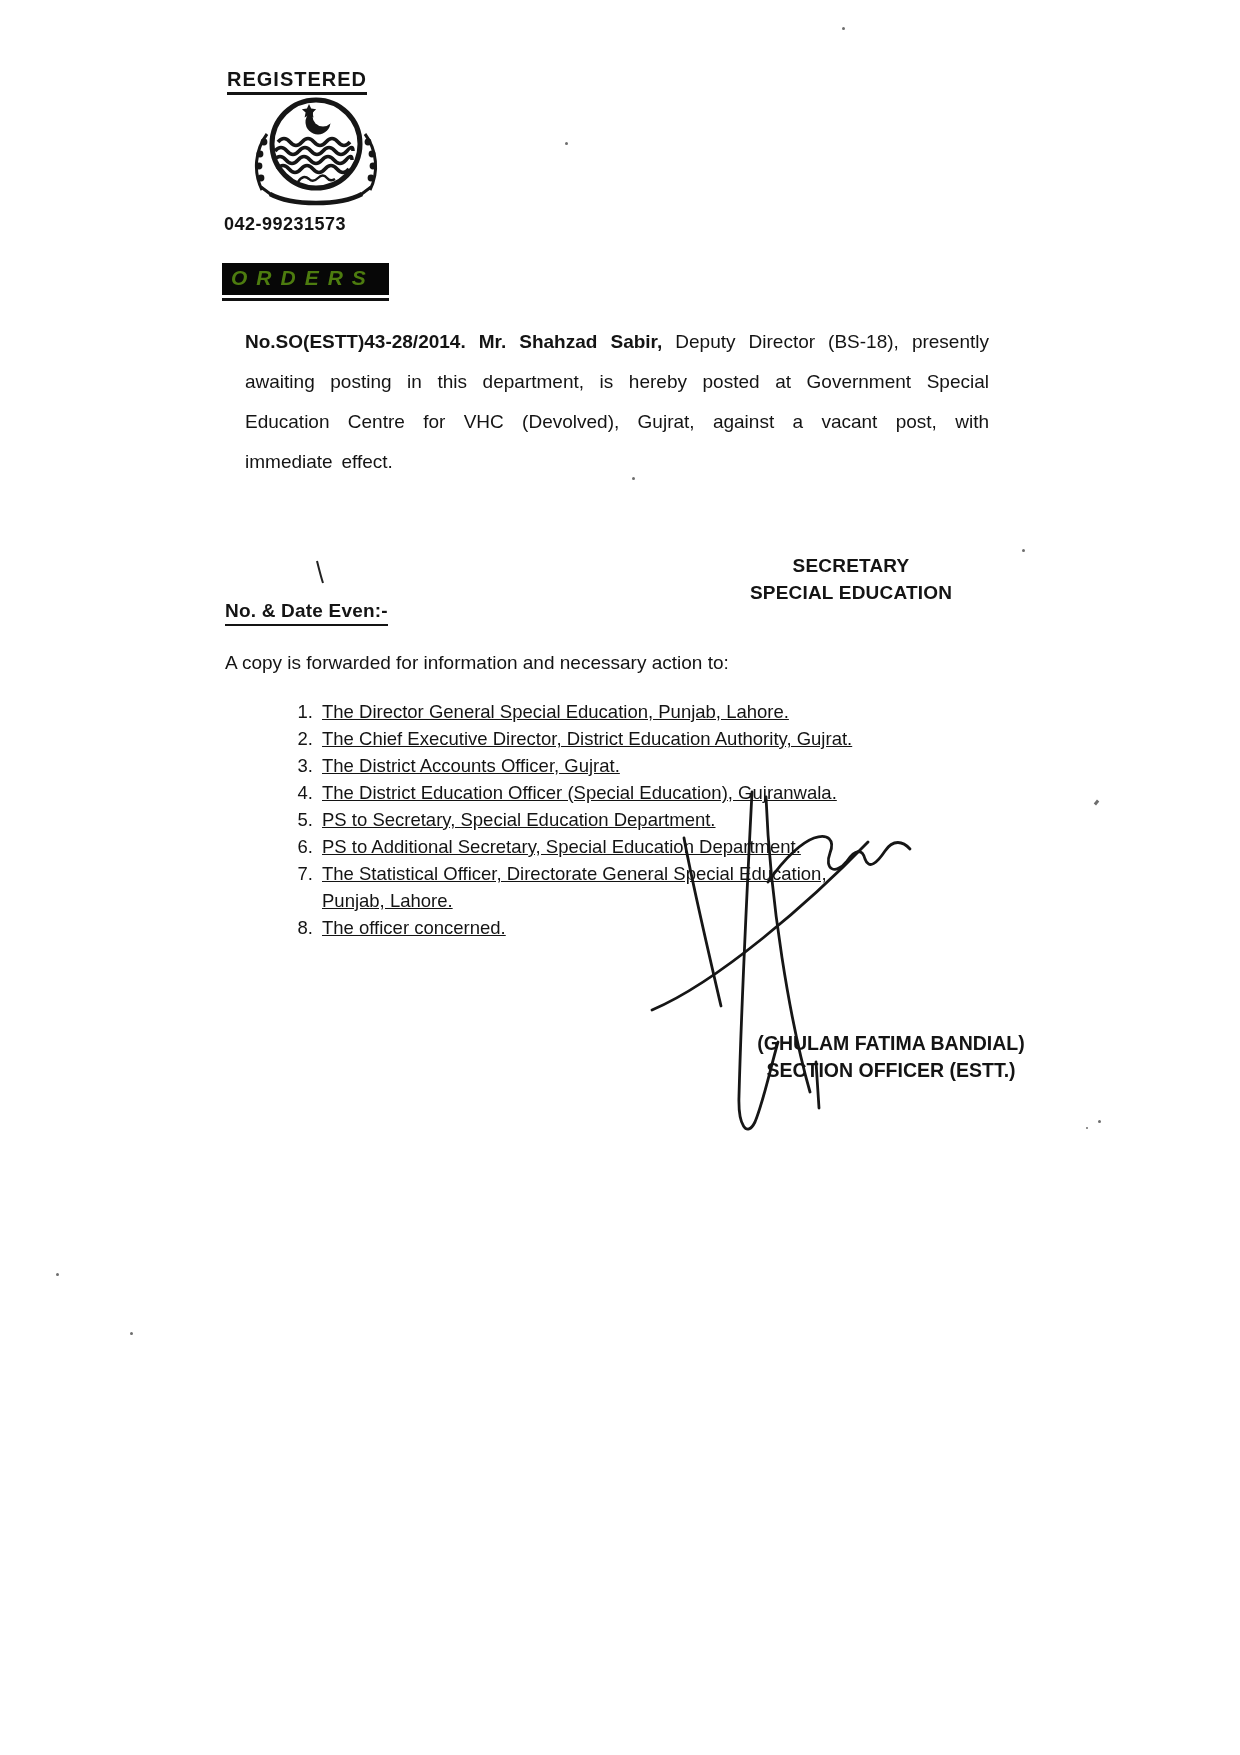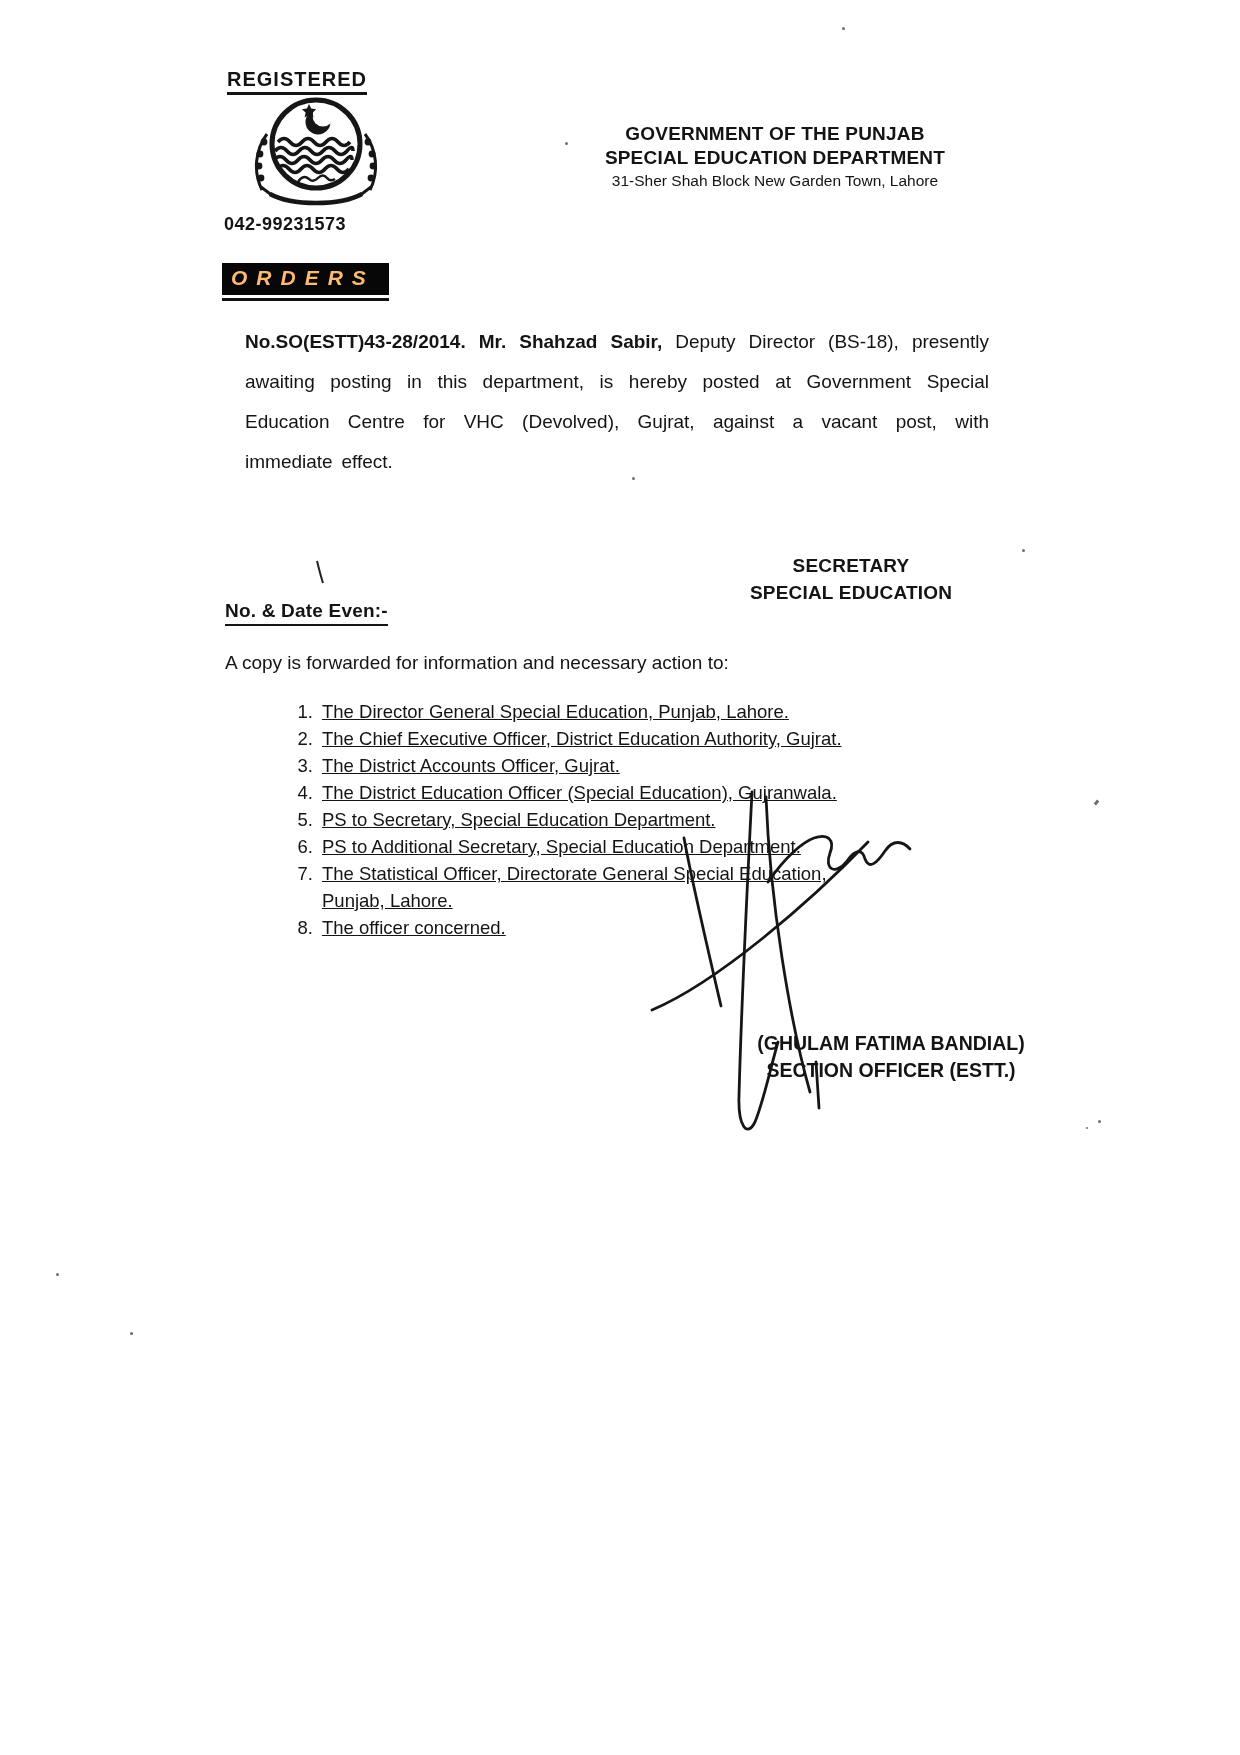--- a/index.html
+++ b/index.html
@@ -16,21 +16,21 @@
   }
   .logo{left:230px;top:92px;}
   .phone{left:224px;top:214px;font-size:18px;font-weight:bold;letter-spacing:.5px;text-align:right;}
   .header-block{left:555px;top:122px;width:440px;text-align:center;}
   .header-block .dept{font-size:19px;font-weight:bold;line-height:24px;letter-spacing:.2px;}
   .header-block .addr{font-size:15.5px;line-height:22px;}
   .dated{left:555px;top:212px;width:440px;text-align:center;font-size:18.5px;}
   .dated sup{font-size:12px;}
   .orders-wrap{left:222px;top:263px;border-bottom:3px solid #111;padding-bottom:3px;}
   .orders-box{
-    background:#070707;color:#fdba74;display:inline-block;
+    background:#070707;color:#4d7c0f;display:inline-block;
     font-size:21px;font-weight:bold;font-style:italic;letter-spacing:9px;
     padding:2px 14px 4px 9px;line-height:26px;
   }
   .para{
     left:225px;top:322px;width:744px;font-size:19px;line-height:40px;
     text-align:justify;word-spacing:3.5px;margin-left:20px;
   }
   .para .b{font-weight:bold;}
   .authority{left:701px;top:552px;width:300px;text-align:center;
     font-size:19px;font-weight:bold;line-height:27px;letter-spacing:.2px;}
@@ -84,25 +84,20 @@
       <circle cx="143" cy="74" r="3.4" fill="#161616"></circle>
       <circle cx="141" cy="86" r="3.4" fill="#161616"></circle>
 
       <path class="ink" stroke-width="4.5" d="M40 102 C62 114 110 114 132 102"></path>
       <path class="ink" stroke-width="3" d="M31 95 L43 104 M141 95 L129 104"></path>
     </svg>
   </div>
 
   <div class="abs phone">042-99231573</div>
 
-  <div class="abs header-block">
-    <div class="dept">GOVERNMENT OF THE PUNJAB</div>
-    <div class="dept">SPECIAL EDUCATION DEPARTMENT</div>
-    <div class="addr">31-Sher Shah Block New Garden Town, Lahore</div>
-  </div>
 
 
   <div class="abs orders-wrap">
     <div class="orders-box">ORDERS</div>
   </div>
 
   <div class="abs para">
     <span class="b">No.SO(ESTT)43-28/2014.</span>
     <span class="b">Mr. Shahzad Sabir,</span>
     <span>Deputy Director (BS-18), presently awaiting posting in this department, is hereby posted at Government Special Education Centre for VHC (Devolved), Gujrat, against a vacant post, with immediate effect.</span>
@@ -117,21 +112,21 @@
     <div>SPECIAL EDUCATION</div>
   </div>
 
   <div class="abs dist-heading">No. &amp; Date Even:-</div>
 
   <div class="abs intro">A copy is forwarded for information and necessary action to:</div>
 
   <div class="abs dist-list">
     <ol>
       <li>The Director General Special Education, Punjab, Lahore.</li>
-      <li>The Chief Executive Officer, District Education Authority, Gujrat.</li>
+      <li>The Chief Executive Director, District Education Authority, Gujrat.</li>
       <li>The District Accounts Officer, Gujrat.</li>
       <li>The District Education Officer (Special Education), Gujranwala.</li>
       <li>PS to Secretary, Special Education Department.</li>
       <li>PS to Additional Secretary, Special Education Department.</li>
       <li>The Statistical Officer, Directorate General Special Education,
 Punjab, Lahore.</li>
       <li>The officer concerned.</li>
     </ol>
   </div>
 

